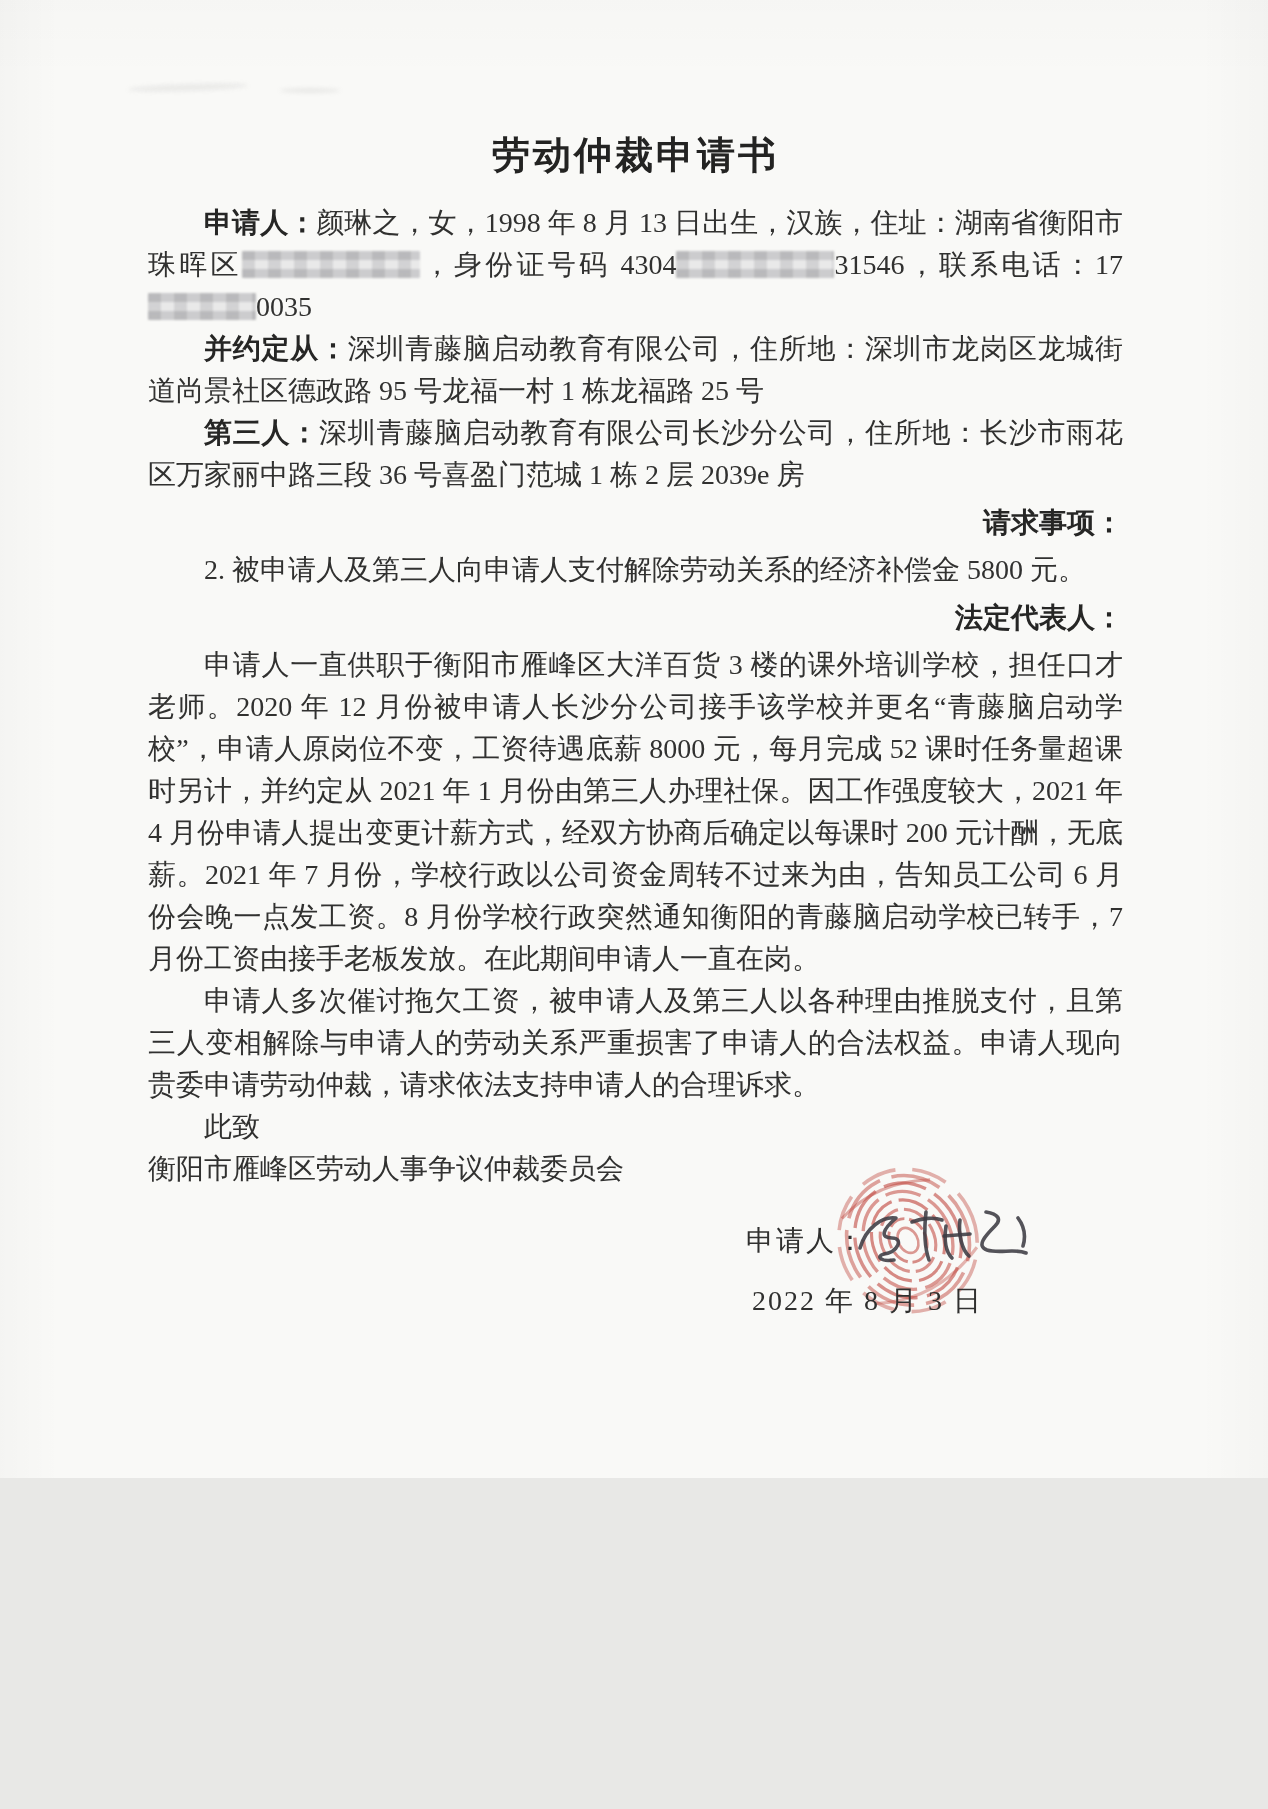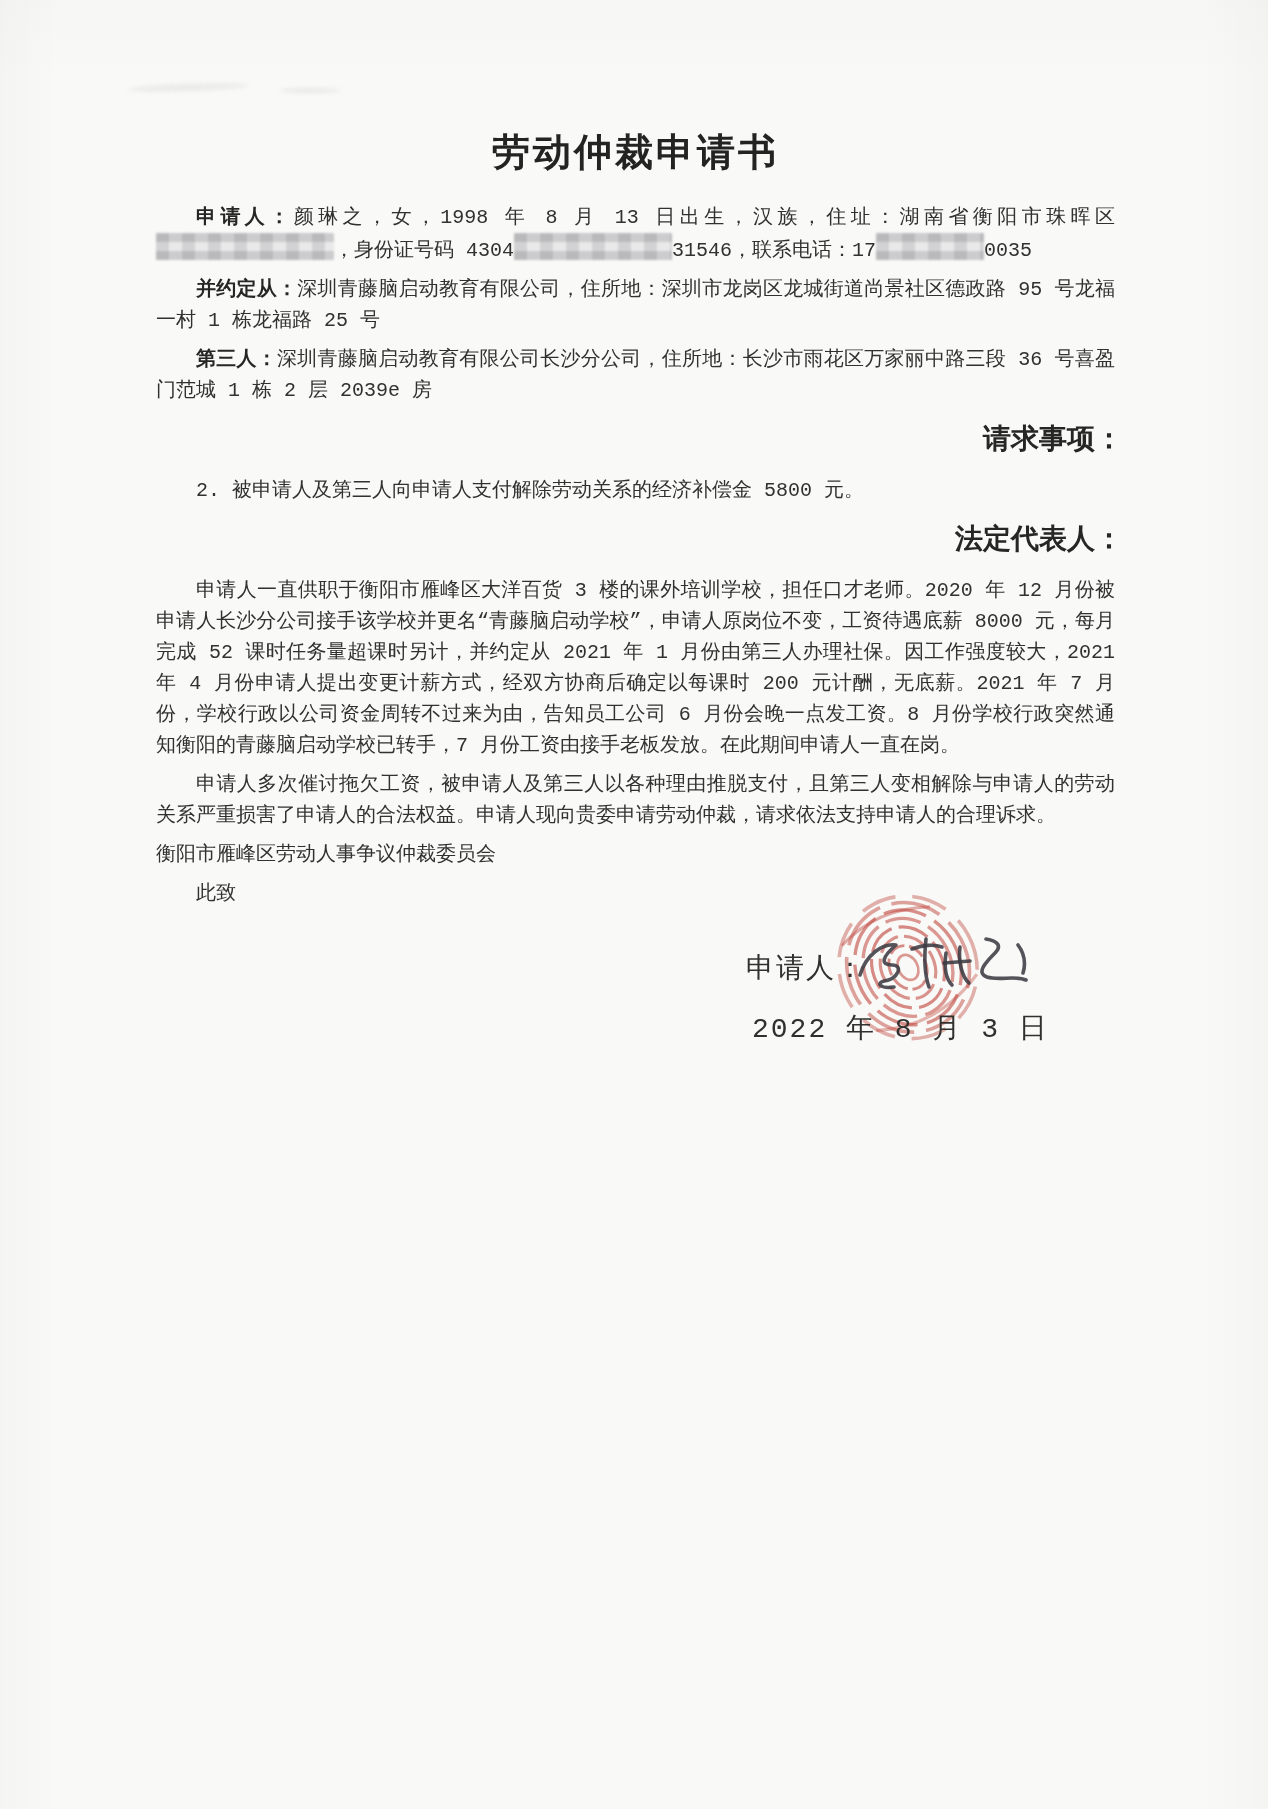--- a/index.html
+++ b/index.html
@@ -1,42 +1,42 @@
 <!DOCTYPE html>
 <html lang="zh"><head>
 <meta charset="utf-8">
 <style>
   html,body { margin:0; padding:0; background:#e8e8e6; }
   .page {
     position:relative;
-    width:1268px; height:1809px;
+    width:1268px; height:1478px;
     margin:0 auto;
     background:#f9f9f7;
     background-image:
       linear-gradient(90deg, rgba(0,0,0,0.018), rgba(0,0,0,0) 60px, rgba(0,0,0,0) 1200px, rgba(0,0,0,0.02)),
       linear-gradient(180deg, rgba(0,0,0,0.012), rgba(0,0,0,0) 80px);
-    font-family:Liberation Mono, monospace;
+    font-family:Liberation Serif, serif;
     color:#30302f;
     overflow:hidden;
   }
   .smudge { position:absolute; background:rgba(140,140,140,0.14); filter:blur(2px); border-radius:50%; }
   .smudge.s1 { left:128px; top:84px; width:120px; height:7px; transform:rotate(-2deg); }
   .smudge.s2 { left:280px; top:88px; width:60px; height:5px; }
 
   .content { position:absolute; left:148px; top:126px; width:975px; }
 
   h1.title {
     margin:0 0 18px 0;
     font-size:38px; line-height:58px;
     font-weight:bold; text-align:center;
     letter-spacing:3px; color:#232322;
   }
 
   .para {
-    margin:8px; font-size:20px; line-height:31px;
+    margin:0; font-size:28px; line-height:42px;
     text-align:justify; text-indent:2em;
     color:#313130;
   }
   .para.no-indent { text-indent:0; }
   .heading {
     font-size:28px; line-height:53px;
     font-weight:bold; text-align:right; color:#262625;
   }
   .b { font-weight:bold; color:#262625; }
 
@@ -70,22 +70,22 @@
 
     <div id="doc-body">
         <p class="para"><span class="b">申请人：</span><span>颜琳之，女，1998 年 8 月 13 日出生，汉族，住址：湖南省衡阳市珠晖区</span><span class="redact" style="width: 178px;"></span><span>，身份证号码 4304</span><span class="redact" style="width: 158px;"></span><span>31546，联系电话：17</span><span class="redact" style="width: 108px;"></span><span>0035</span></p>
         <p class="para"><span class="b">并约定从：</span><span>深圳青藤脑启动教育有限公司，住所地：深圳市龙岗区龙城街道尚景社区德政路 95 号龙福一村 1 栋龙福路 25 号</span></p>
         <p class="para"><span class="b">第三人：</span><span>深圳青藤脑启动教育有限公司长沙分公司，住所地：长沙市雨花区万家丽中路三段 36 号喜盈门范城 1 栋 2 层 2039e 房</span></p>
         <div class="heading">请求事项：</div>
         <p class="para"><span>2. 被申请人及第三人向申请人支付解除劳动关系的经济补偿金 5800 元。</span></p>
         <div class="heading">法定代表人：</div>
         <p class="para"><span>申请人一直供职于衡阳市雁峰区大洋百货 3 楼的课外培训学校，担任口才老师。2020 年 12 月份被申请人长沙分公司接手该学校并更名“青藤脑启动学校”，申请人原岗位不变，工资待遇底薪 8000 元，每月完成 52 课时任务量超课时另计，并约定从 2021 年 1 月份由第三人办理社保。因工作强度较大，2021 年 4 月份申请人提出变更计薪方式，经双方协商后确定以每课时 200 元计酬，无底薪。2021 年 7 月份，学校行政以公司资金周转不过来为由，告知员工公司 6 月份会晚一点发工资。8 月份学校行政突然通知衡阳的青藤脑启动学校已转手，7 月份工资由接手老板发放。在此期间申请人一直在岗。</span></p>
         <p class="para"><span>申请人多次催讨拖欠工资，被申请人及第三人以各种理由推脱支付，且第三人变相解除与申请人的劳动关系严重损害了申请人的合法权益。申请人现向贵委申请劳动仲裁，请求依法支持申请人的合理诉求。</span></p>
+        <p class="para"><span>此致</span></p>
         <p class="para no-indent"><span>衡阳市雁峰区劳动人事争议仲裁委员会</span></p>
-        <p class="para"><span>此致</span></p>
       </div>
 
     <div class="sig-area">
       <svg class="fingerprint" width="168" height="150" viewBox="0 0 140 125">
         <g fill="none" stroke="#c23b32" transform="rotate(-28 70 62)">
           <ellipse cx="70" cy="62" rx="8" ry="11" stroke-opacity="0.55" stroke-width="2.2"></ellipse>
           <ellipse cx="70" cy="62" rx="15" ry="19" stroke-opacity="0.62" stroke-width="2.4" stroke-dasharray="14 4"></ellipse>
           <ellipse cx="70" cy="62" rx="22" ry="27" stroke-opacity="0.58" stroke-width="2.6" stroke-dasharray="20 5"></ellipse>
           <ellipse cx="70" cy="62" rx="29" ry="35" stroke-opacity="0.64" stroke-width="2.6" stroke-dasharray="26 6"></ellipse>
           <ellipse cx="70" cy="62" rx="36" ry="42" stroke-opacity="0.55" stroke-width="2.8" stroke-dasharray="30 7"></ellipse>

